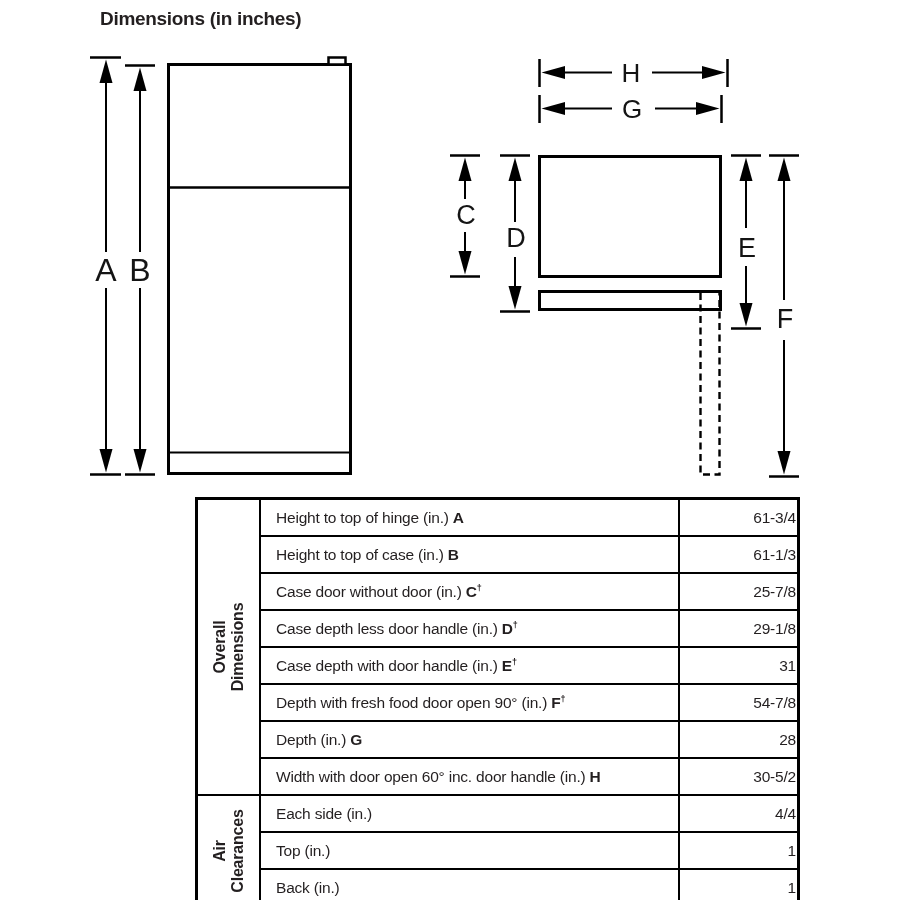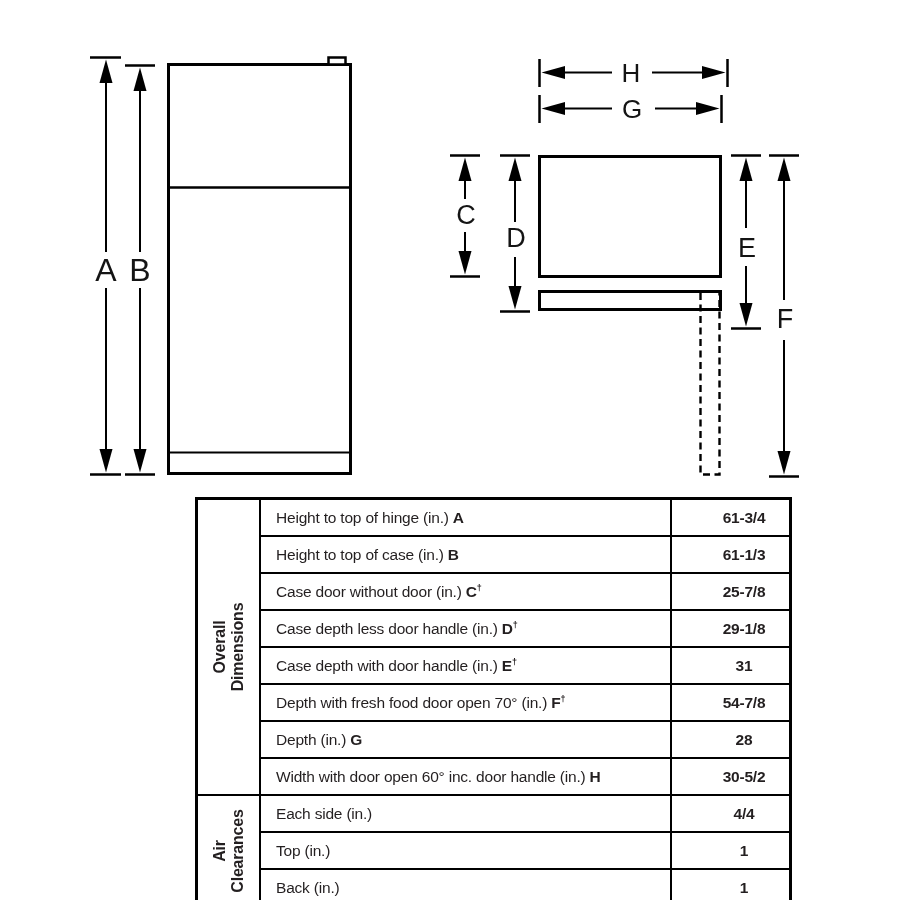--- a/index.html
+++ b/index.html
@@ -14,35 +14,36 @@
   .diagram .ah{fill:#000;stroke:none;}
   .dimlabel{font-family:"Liberation Sans",sans-serif;fill:#141414;}
   .lblAB{font-size:32px;}
   .lblCDEF{font-size:27px;}
   .lblGH{font-size:26px;}
 
   table.spec{position:absolute;left:195px;top:497px;border-collapse:collapse;
              table-layout:fixed;border:3px solid #000;}
   table.spec td{border:2px solid #000;height:33px;vertical-align:middle;}
   td.rowhead{width:59px;position:relative;}
-  td.desc{width:390px;padding:0 4px 0 15px;font-size:15.5px;letter-spacing:-0.2px;
+  td.desc{width:390px;padding:0 12px 0 15px;font-size:15.5px;letter-spacing:-0.2px;
           white-space:nowrap;overflow:hidden;}
   td.desc .letter{font-weight:bold;margin-left:4px;}
   td.desc sup.dagger{font-size:9px;font-weight:bold;vertical-align:super;line-height:0;}
-  td.val{width:88px;text-align:center;font-weight:bold;font-size:15.5px;letter-spacing:-0.2px;padding-left:28px;}
+  td.val{width:88px;text-align:right;font-weight:normal;font-size:15.5px;letter-spacing:-0.2px;padding-left:28px;}
   .rot{position:absolute;top:50%;left:50%;transform:translate(-50%,-50%) rotate(-90deg);
        text-align:center;font-weight:bold;font-size:16px;line-height:1.12;
        letter-spacing:-0.2px;white-space:nowrap;}
   .rot span{display:block;}
 </style>
 </head>
 <body>
 
 <div class="canvas">
 
+  <h1 class="title">Dimensions (in inches)</h1>
 
   <svg class="diagram" width="900" height="497" viewBox="0 0 900 497">
 
     <g>
       <rect class="shape" x="168.5" y="64.5" width="182" height="409" stroke-width="3"></rect>
       <line class="ln" x1="170" y1="187.5" x2="349" y2="187.5" stroke-width="2.5"></line>
       <line class="ln" x1="170" y1="452.5" x2="349" y2="452.5" stroke-width="2"></line>
       <rect class="shape" x="328.5" y="57.5" width="17" height="7" stroke-width="2.5"></rect>
     </g>
 
@@ -161,21 +162,21 @@
         </tr>
         <tr>
           <td class="desc"><span>Case depth less door handle (in.)</span><b class="letter">D</b><sup class="dagger">†</sup></td>
           <td class="val">29-1/8</td>
         </tr>
         <tr>
           <td class="desc"><span>Case depth with door handle (in.)</span><b class="letter">E</b><sup class="dagger">†</sup></td>
           <td class="val">31</td>
         </tr>
         <tr>
-          <td class="desc"><span>Depth with fresh food door open 70° (in.)</span><b class="letter">F</b><sup class="dagger">†</sup></td>
+          <td class="desc"><span>Depth with fresh food door open 90° (in.)</span><b class="letter">F</b><sup class="dagger">†</sup></td>
           <td class="val">54-7/8</td>
         </tr>
         <tr>
           <td class="desc"><span>Depth (in.)</span><b class="letter">G</b></td>
           <td class="val">28</td>
         </tr>
         <tr>
           <td class="desc"><span>Width with door open 60° inc. door handle (in.)</span><b class="letter">H</b></td>
           <td class="val">30-5/2</td>
         </tr>

